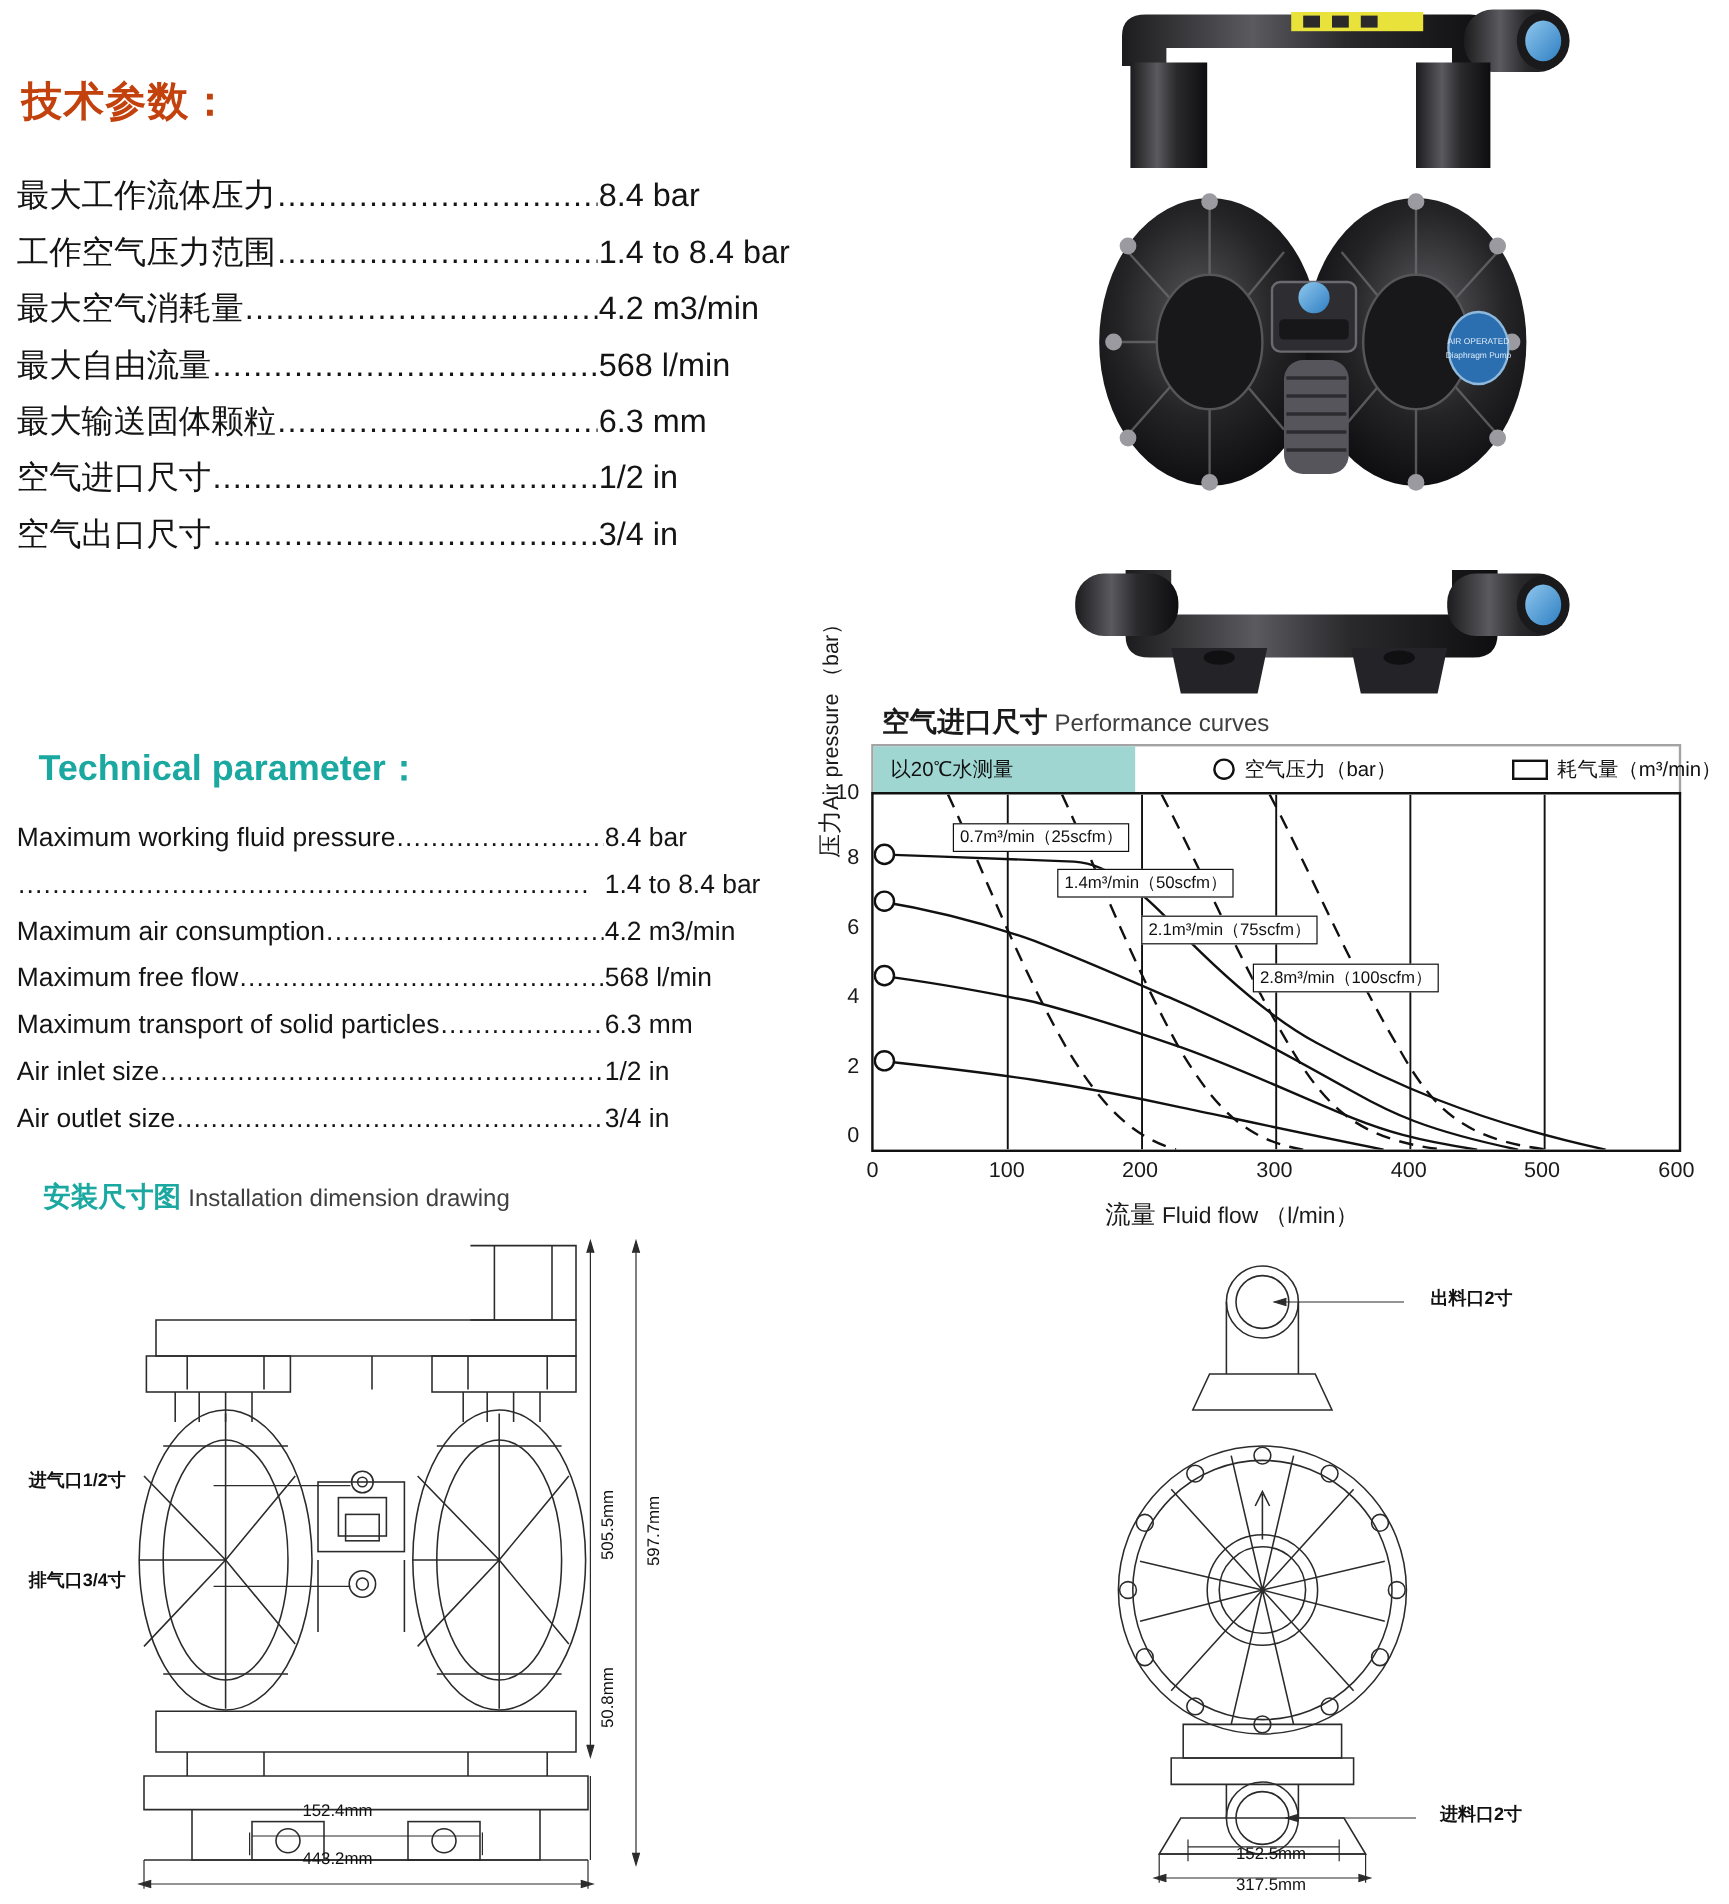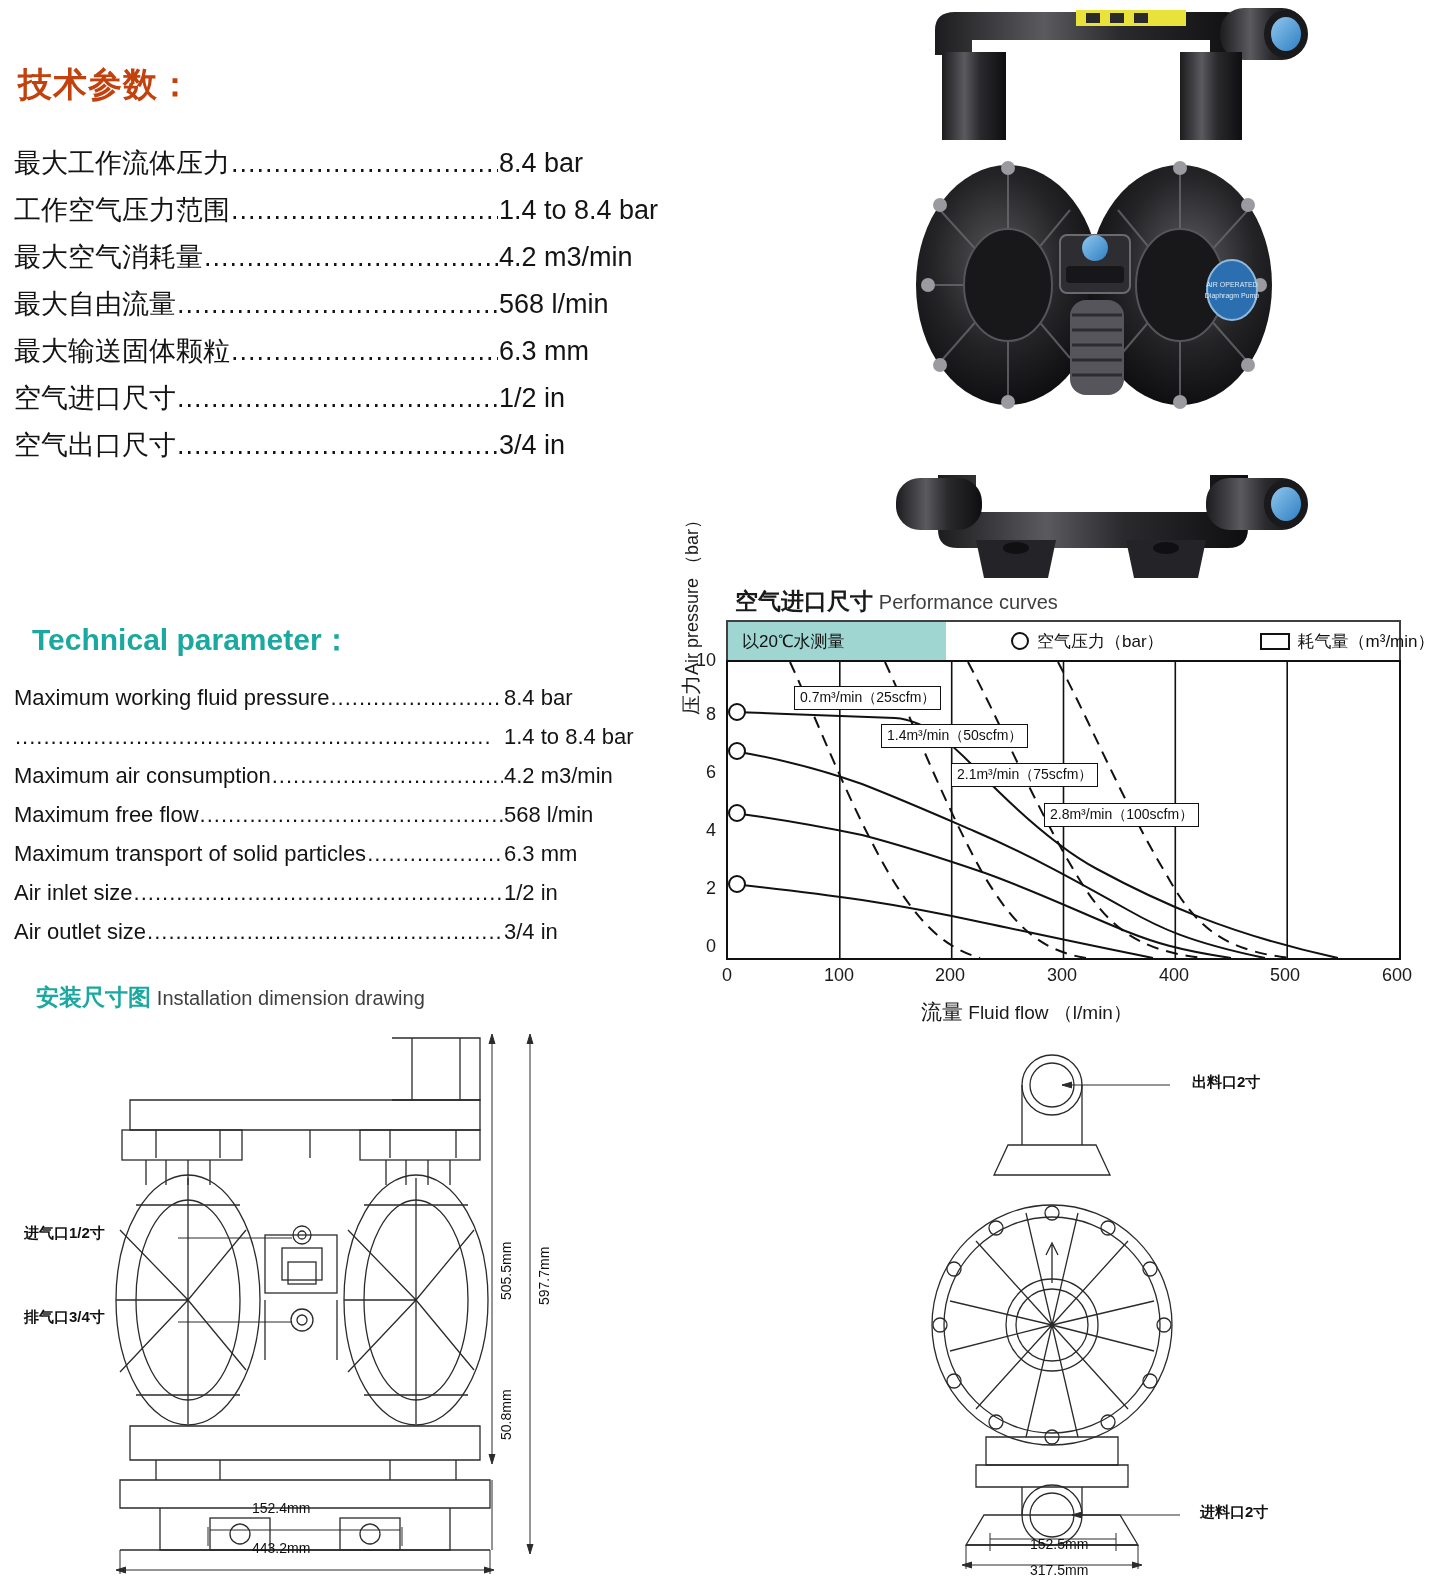--- a/index.html
+++ b/index.html
@@ -103,21 +103,21 @@
     left: 726px;
     top: 620px;
     width: 695px;
     height: 420px;
   }
   #chart-legend {
     position: absolute;
     left: 0; top: 0;
     width: 675px;
     height: 42px;
-    border: 2px solid #404040;
+    border: 2px solid #a3a3a3;
     box-sizing: border-box;
     display: flex;
     align-items: center;
   }
   .legend-cell {
     display: flex;
     align-items: center;
     font-size: 17px;
     color: #111;
     white-space: nowrap;

